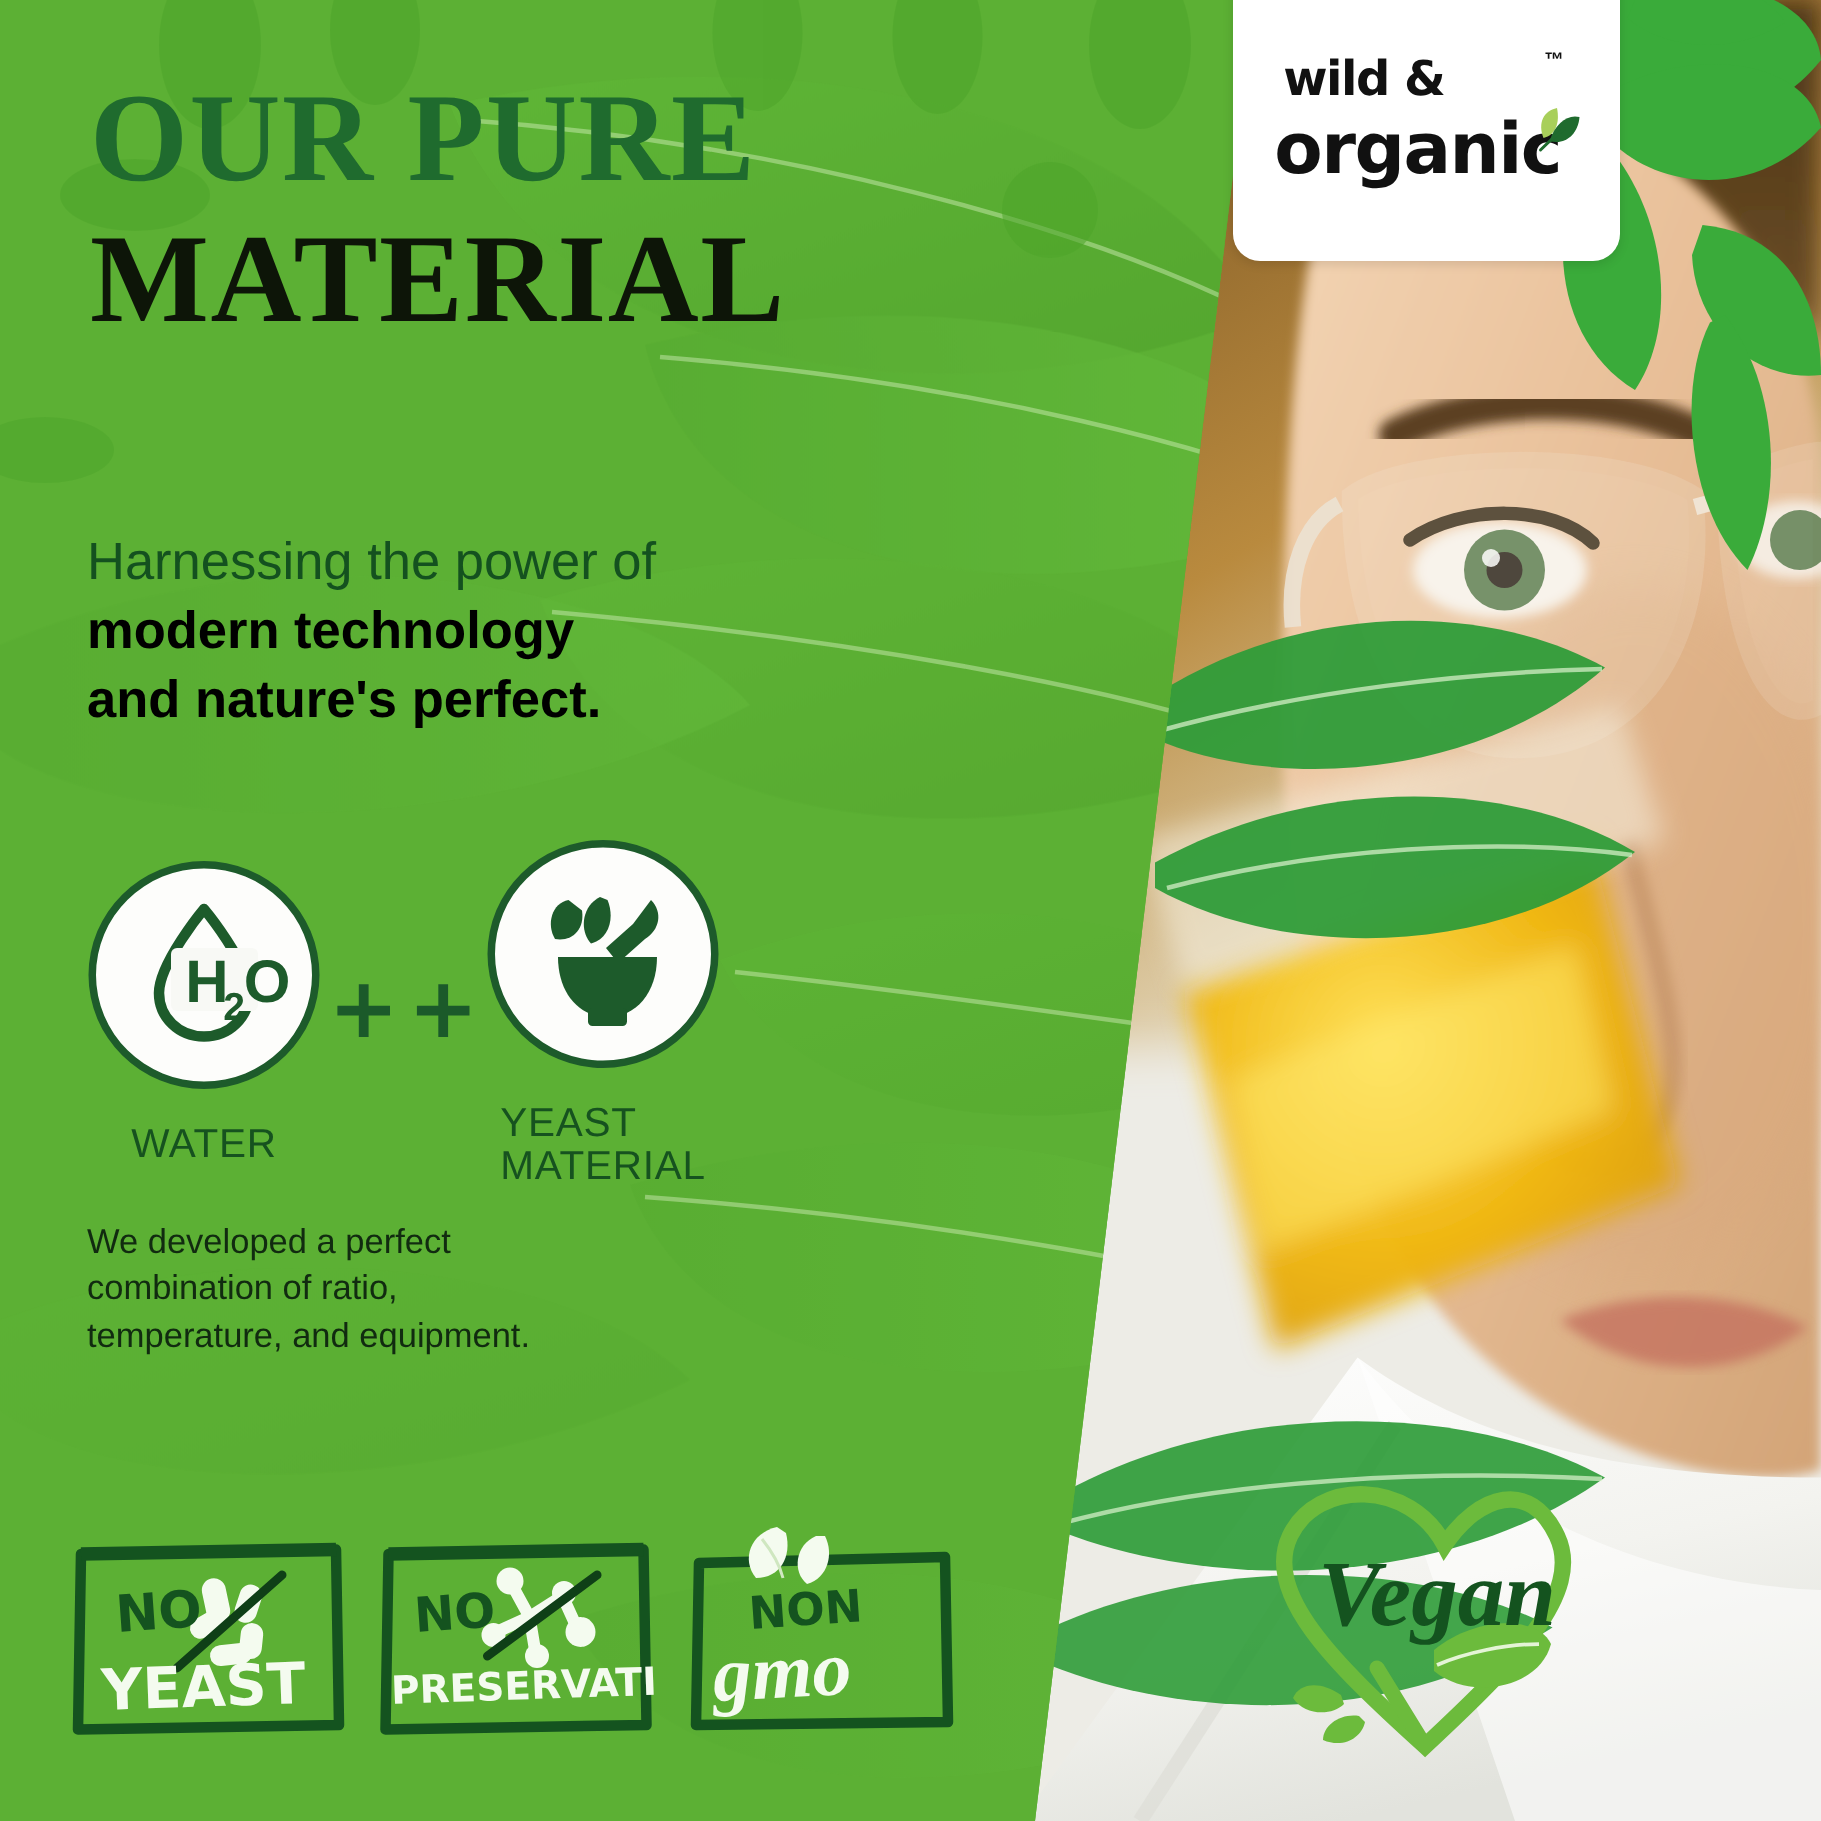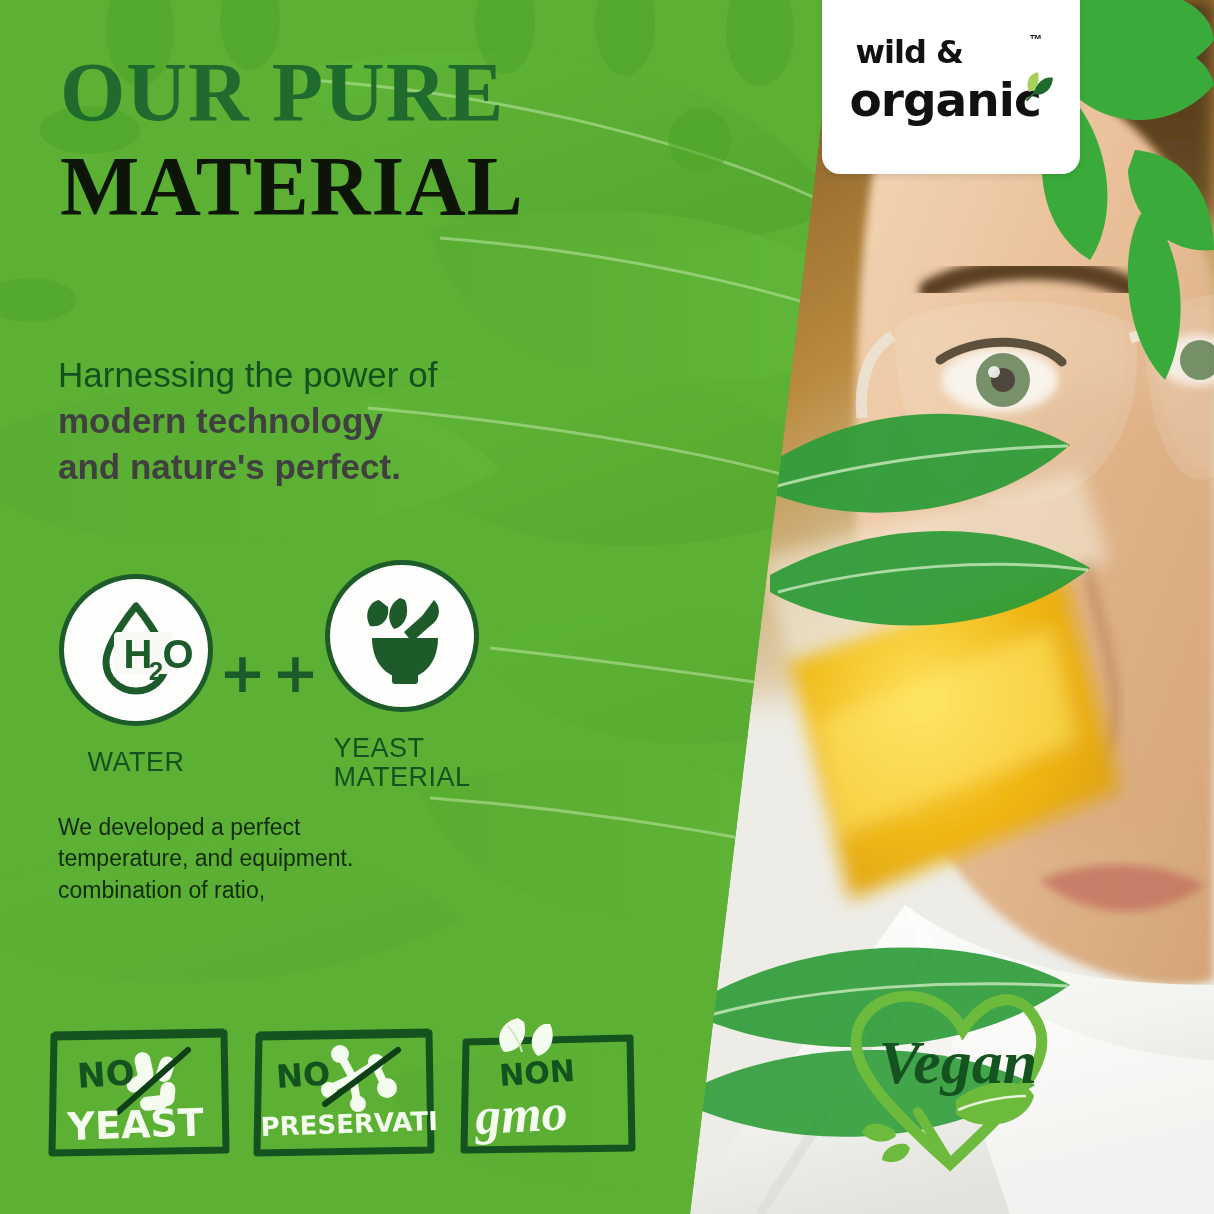--- a/index.html
+++ b/index.html
@@ -52,21 +52,21 @@
     font-family:"Liberation Serif", serif;
     font-weight:bold;
     line-height:.98;
   }
   .hl1 { font-size:84px; color:#1f6b2e; letter-spacing:1px; display:block; }
   .hl2 { font-size:84px; color:#0d1508; letter-spacing:1px; display:block; margin-top:12px;}
 
   
   .subhead { position:absolute; left:58px; top:352px; width:620px; line-height:1.32; }
   .sh1 { display:block; font-size:35px; color:#14511f; font-weight:normal; }
-  .sh2, .sh3 { display:block; font-size:35px; color:#404040; font-weight:bold; }
+  .sh2, .sh3 { display:block; font-size:35px; color:#000000; font-weight:bold; }
 
   
   .ingredients { position:absolute; left:56px; top:560px; width:630px; }
   .ing-row { display:flex; align-items:center; gap:0px; }
   .ing { width:160px; display:flex; flex-direction:column; align-items:center; }
   .circle {
     width:154px; height:152px; border-radius:50%;
     background:#fdfdfb;
     border:5px solid #1d5b2b;
     display:flex; align-items:center; justify-content:center;
@@ -300,22 +300,22 @@
             <span>YEAST</span><br>
             <span>MATERIAL</span>
           </div>
         </div>
 
       </div>
     </div>
 
     <div class="para">
       <span>We developed a perfect</span>
+      <span>combination of ratio,</span>
       <span>temperature, and equipment.</span>
-      <span>combination of ratio,</span>
     </div>
 
     <div class="badges">
 
       <div class="badge">
         <svg width="183" height="132" viewBox="0 0 183 132">
           <path d="M6 10 L176 7 L178 124 L4 127 Z" fill="none" stroke="#14531f" stroke-width="7" stroke-linejoin="round"></path>
           <path d="M6 10 L176 7" stroke="#14531f" stroke-width="9"></path>
           <g fill="#f4fbef">
             <rect x="88" y="26" width="16" height="30" rx="8" transform="rotate(-12 96 41)"></rect>

